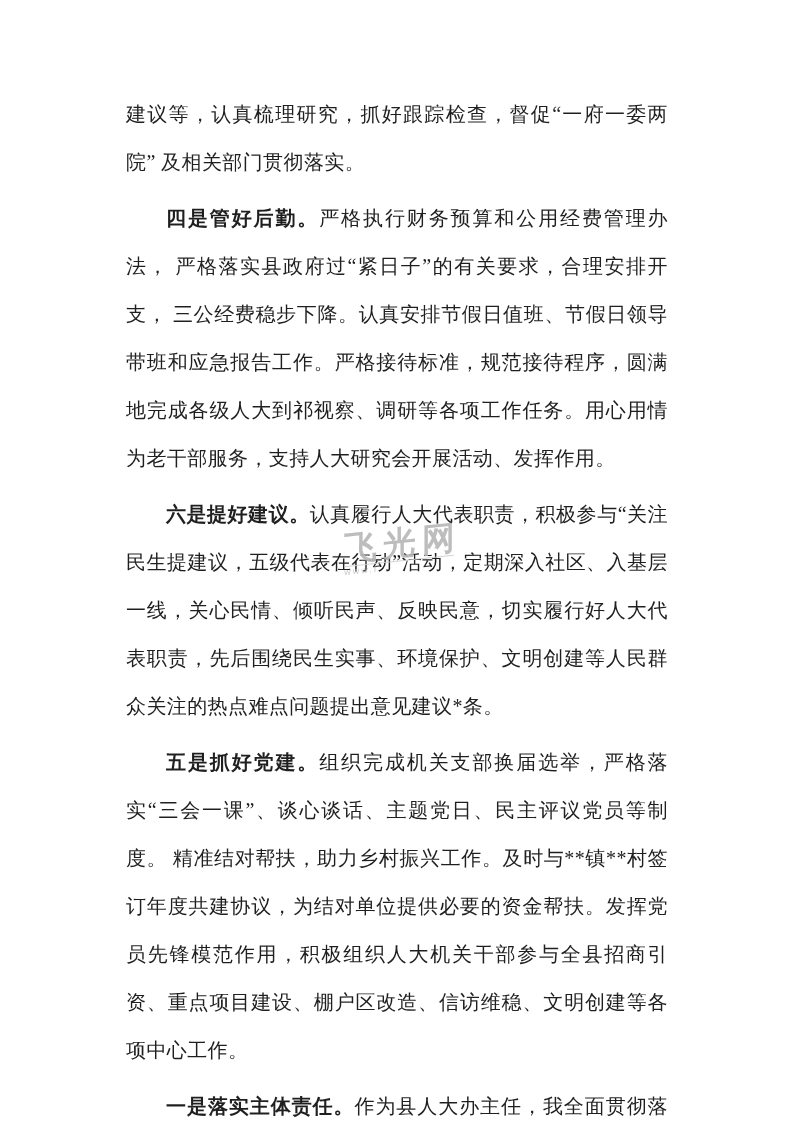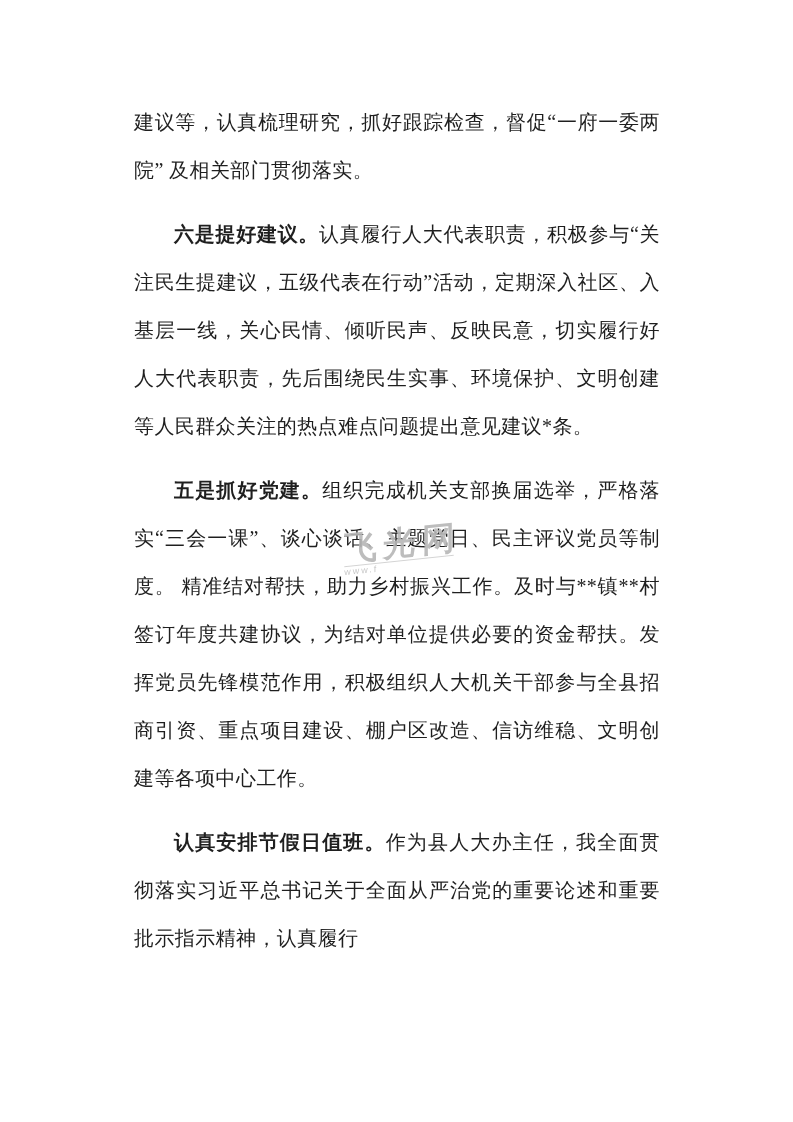--- a/index.html
+++ b/index.html
@@ -24,21 +24,21 @@
     left: 118px;
     top: 82px;
     width: 558px;
     font-size: 20px;
     line-height: 48px;
     color: #1f1f1f;
     text-align: justify;
     letter-spacing: 0.4px;
   }
   .content p {
-    margin: 16px;
+    margin: 8px;
     padding: 0;
     text-indent: 2em;
   }
   .content p.no-indent {
     text-indent: 0;
   }
   .content p .lead {
     font-weight: bold;
   }
   .content p.heading {
@@ -72,21 +72,22 @@
     width: 110px;
     font-family: "Liberation Sans", "DejaVu Sans", sans-serif;
   }
 </style>
 </head>
 <body>
 
 <div class="page">
   <div class="content" id="paragraphs">
       <p class="no-indent"><span>建议等，认真梳理研究，抓好跟踪检查，督促“一府一委两院” 及相关部门贯彻落实。</span></p>
+      <p class=""><span class="lead">四是管好后勤。</span><span>严格执行财务预算和公用经费管理办法， 严格落实县政府过“紧日子”的有关要求，合理安排开支， 三公经费稳步下降。认真安排节假日值班、节假日领导带班和应急报告工作。严格接待标准，规范接待程序，圆满地完成各级人大到祁视察、调研等各项工作任务。用心用情为老干部服务，支持人大研究会开展活动、发挥作用。</span></p>
       <p class=""><span class="lead">六是提好建议。</span><span>认真履行人大代表职责，积极参与“关注民生提建议，五级代表在行动”活动，定期深入社区、入基层一线，关心民情、倾听民声、反映民意，切实履行好人大代表职责，先后围绕民生实事、环境保护、文明创建等人民群众关注的热点难点问题提出意见建议*条。</span></p>
       <p class=""><span class="lead">五是抓好党建。</span><span>组织完成机关支部换届选举，严格落实“三会一课”、谈心谈话、主题党日、民主评议党员等制度。 精准结对帮扶，助力乡村振兴工作。及时与**镇**村签订年度共建协议，为结对单位提供必要的资金帮扶。发挥党员先锋模范作用，积极组织人大机关干部参与全县招商引资、重点项目建设、棚户区改造、信访维稳、文明创建等各项中心工作。</span></p>
-      <p class=""><span class="lead">认真安排节假日值班。</span><span>作为县人大办主任，我全面贯彻落实习近平总书记关于全面从严治党的重要论述和重要批示指示精神，认真履行</span></p>
+      <p class=""><span class="lead">一是落实主体责任。</span><span>作为县人大办主任，我全面贯彻落实习近平总书记关于全面从严治党的重要论述和重要批示指示精神，认真履行</span></p>
     </div>
   <div class="watermark">
     <span class="wm-main">飞光网</span>
     <span class="wm-sub">www.f</span>
   </div>
 </div>
 
 </body></html>

